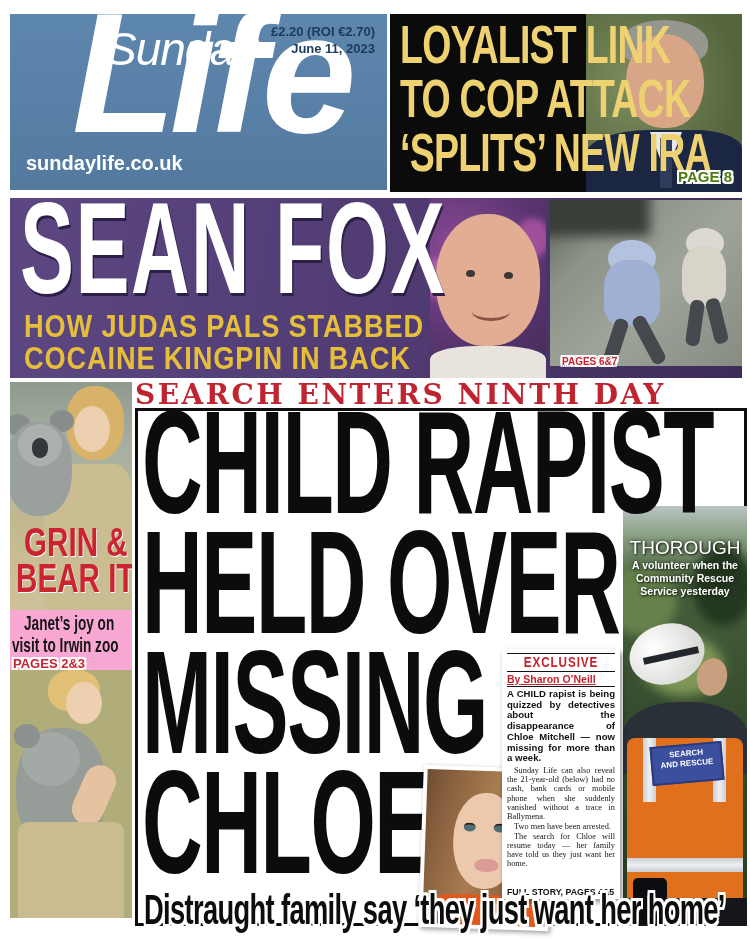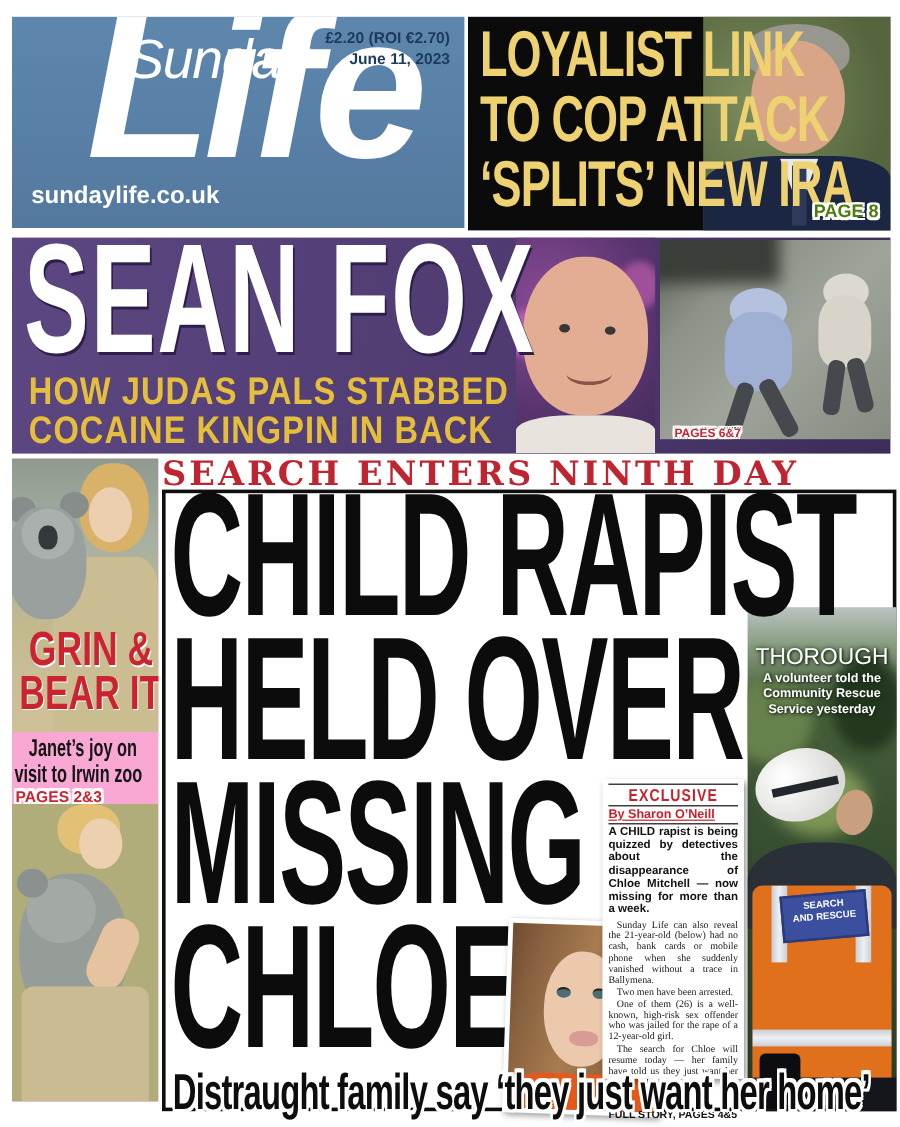--- a/index.html
+++ b/index.html
@@ -222,40 +222,39 @@
         <div class="abs v-patch">
           <div>SEARCH</div>
           <div>AND RESCUE</div>
         </div>
       </div>
       <div class="abs v-pouch"></div>
       <div class="abs v-belt"></div>
     </div>
     <div class="abs v-caption">
       <div class="v-cap-title">THOROUGH</div>
-      <div class="v-cap-line">A volunteer told the</div>
+      <div class="v-cap-line">A volunteer when the</div>
       <div class="v-cap-line">Community Rescue</div>
       <div class="v-cap-line">Service yesterday</div>
     </div>
 
     <div class="abs cond hline" style="left:4px;top:-22px;transform:scale(0.70,1.22);">CHILD RAPIST</div>
     <div class="abs cond hline" style="left:4px;top:98px;transform:scale(0.70,1.22);">HELD OVER</div>
     <div class="abs cond hline" style="left:4px;top:218px;transform:scale(0.70,1.22);">MISSING</div>
     <div class="abs cond hline" style="left:4px;top:338px;transform:scale(0.70,1.22);">CHLOE</div>
 
     <div class="abs card">
       <div class="card-rule"></div>
       <div class="card-excl">EXCLUSIVE</div>
       <div class="card-rule"></div>
       <div class="card-byline">By Sharon O’Neill</div>
       <div class="card-rule"></div>
       <p class="card-intro">A CHILD rapist is being quizzed by detectives about the disappearance of Chloe Mitchell — now missing for more than a week.</p>
       <p class="card-body">Sunday Life can also reveal the 21-year-old (below) had no cash, bank cards or mobile phone when she suddenly vanished without a trace in Ballymena.</p>
       <p class="card-body">Two men have been arrested.</p>
-      <p class="card-body">One of them (26) is a well-known, high-risk sex offender who was jailed for the rape of a 12-year-old girl.</p>
       <p class="card-body">The search for Chloe will resume today — her family have told us they just want her home.</p>
       <div class="card-full">FULL STORY, PAGES 4&amp;5</div>
     </div>
 
     <div class="abs chloe">
       <div class="chloe-in">
         <div class="abs ch-face"></div>
         <div class="abs ch-eye" style="left:38px;top:52px;"></div>
         <div class="abs ch-eye" style="left:68px;top:52px;"></div>
         <div class="abs ch-lips"></div>

